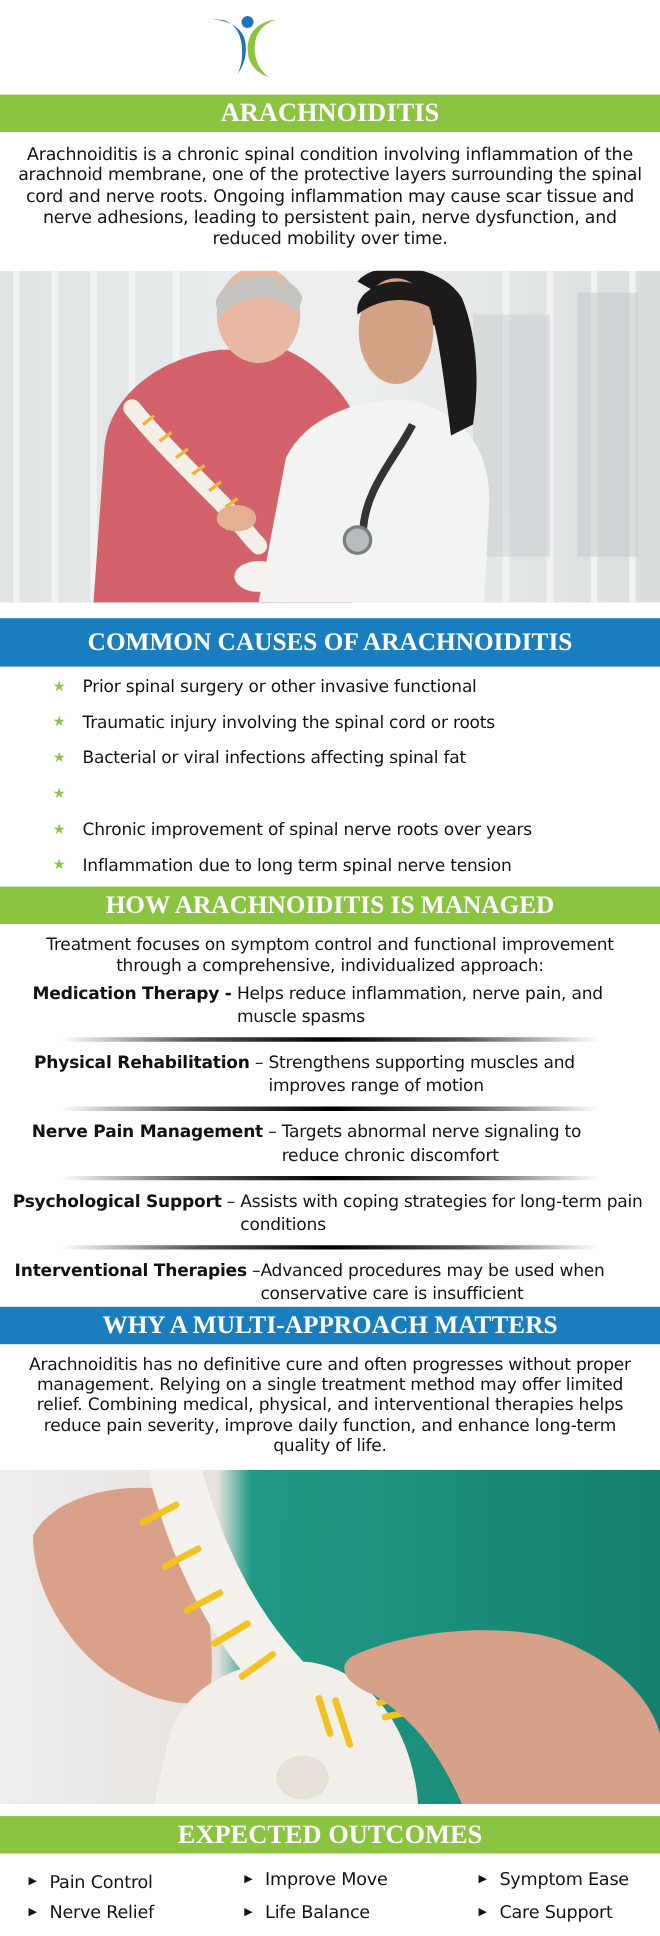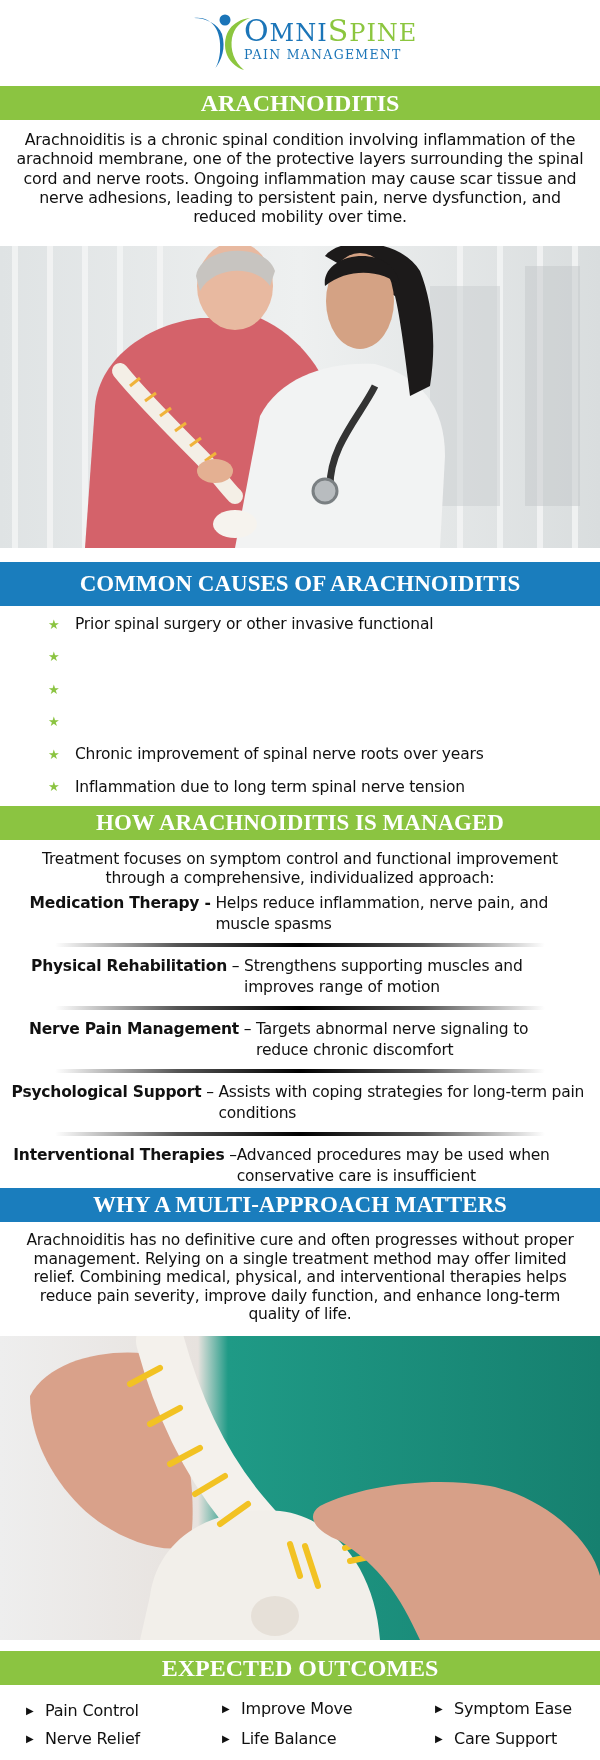--- a/index.html
+++ b/index.html
@@ -39,26 +39,20 @@
 </style>
 </head>
 <body>
 
 <div class="logo">
   <svg width="60" height="58" viewBox="0 0 60 58" style="position:absolute;left:0;top:0">
     <path d="M2 6 C 18 4, 30 16, 28 40 C 27 50, 24 56, 22 58 C 30 48, 34 36, 30 22 C 26 12, 14 6, 2 6 Z" fill="#1b75b8"></path>
     <path d="M58 6 C 40 8, 30 22, 34 40 C 36 48, 44 56, 52 58 C 42 50, 38 38, 40 26 C 42 16, 48 10, 58 6 Z" fill="#8cc63f"></path>
     <circle cx="33" cy="8" r="5.5" fill="#1b75b8"></circle>
   </svg>
-  <div class="logo-text">
-    <div class="logo-omni">
-      <span class="o big">O</span><span class="o">MNI</span><span class="s big">S</span><span class="s">PINE</span>
-    </div>
-    <div class="logo-sub">PAIN MANAGEMENT</div>
-  </div>
 </div>
 
 <div class="band green" style="top:86px;height:34px;font-size:24px;">
   <span>ARACHNOIDITIS</span>
 </div>
 <div class="para" style="top:130px;font-size:15.8px;line-height:19.3px;">Arachnoiditis is a chronic spinal condition involving inflammation of the arachnoid membrane, one of the protective layers surrounding the spinal cord and nerve roots. Ongoing inflammation may cause scar tissue and nerve adhesions, leading to persistent pain, nerve dysfunction, and reduced mobility over time.</div>
 
 <div class="photo" style="top:246px;height:302px;">
   <svg width="600" height="302" viewBox="0 0 600 302" preserveAspectRatio="none">
     <defs>
@@ -114,23 +108,25 @@
 <div class="band blue" style="top:562px;height:44px;font-size:23px;justify-content:center;">
   <span>COMMON CAUSES OF ARACHNOIDITIS</span>
 </div>
 <div class="causes">
   <div class="cause">
       <span class="star">★</span>
       <span>Prior spinal surgery or other invasive functional</span>
     </div>
   <div class="cause">
       <span class="star">★</span>
-    </div>
-  <div class="cause">
-      <span class="star">★</span>
+      <span>Traumatic injury involving the spinal cord or roots</span>
+    </div>
+  <div class="cause">
+      <span class="star">★</span>
+      <span>Bacterial or viral infections affecting spinal fat</span>
     </div>
   <div class="cause">
       <span class="star">★</span>
     </div>
   <div class="cause">
       <span class="star">★</span>
       <span>Chronic improvement of spinal nerve roots over years</span>
     </div>
   <div class="cause">
       <span class="star">★</span>

